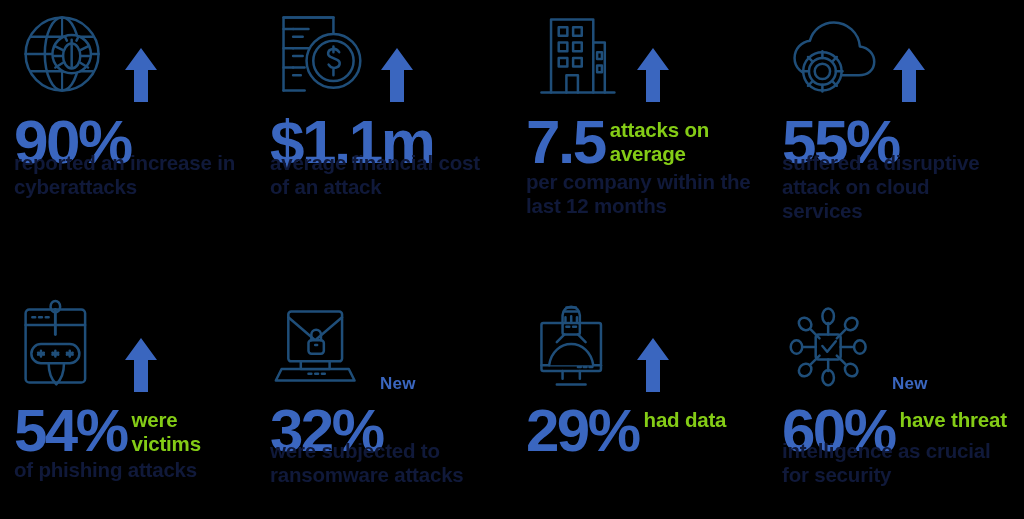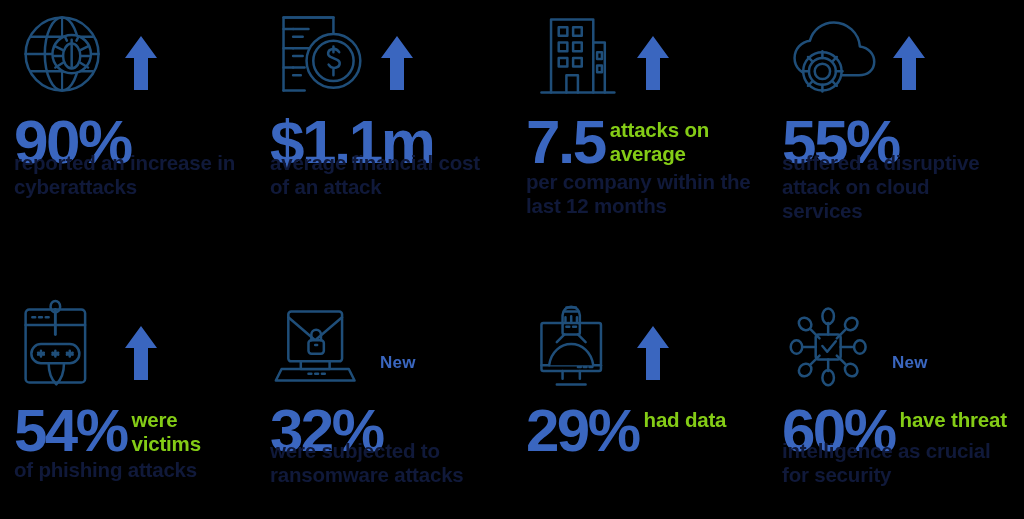--- a/index.html
+++ b/index.html
@@ -11,21 +11,21 @@
   }
   #infographic {
     width: 1024px; height: 519px;
     display: grid;
     grid-template-columns: repeat(4, 256px);
     grid-template-rows: 290px 229px;
     text-decoration: underline;
   }
   .tile { position: relative; padding: 8px 12px 0 14px; }
   .tile-head {
-    display: flex; align-items: center;
+    display: flex; align-items: flex-end;
     height: 96px; gap: 10px;
   }
   .icon-wrap { width: 100px; height: 96px; flex: 0 0 100px; }
   .icon-wrap svg { display: block; width: 100%; height: 100%; }
   .trend-arrow { width: 34px; height: 58px; margin-top: 14px; flex: 0 0 34px; }
   .trend-arrow svg { display: block; width: 100%; height: 100%; }
   .badge-new {
     margin-top: 34px;
     color: #3A66BF;
     font-size: 17px;

